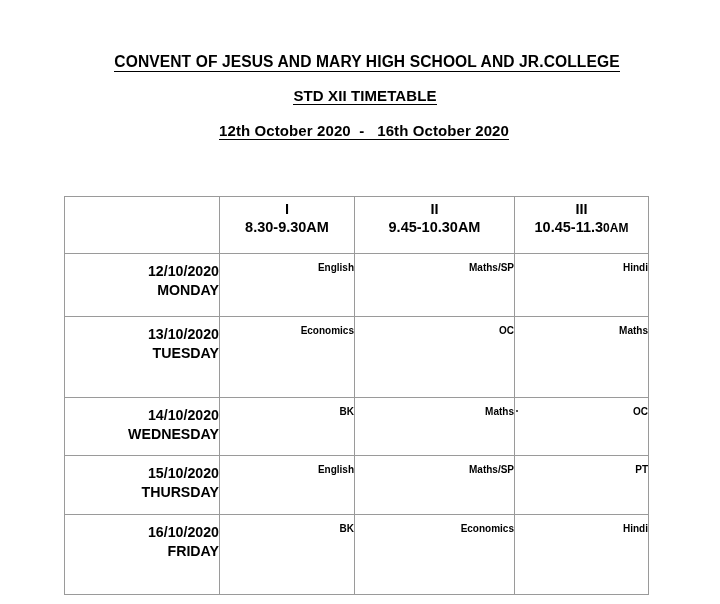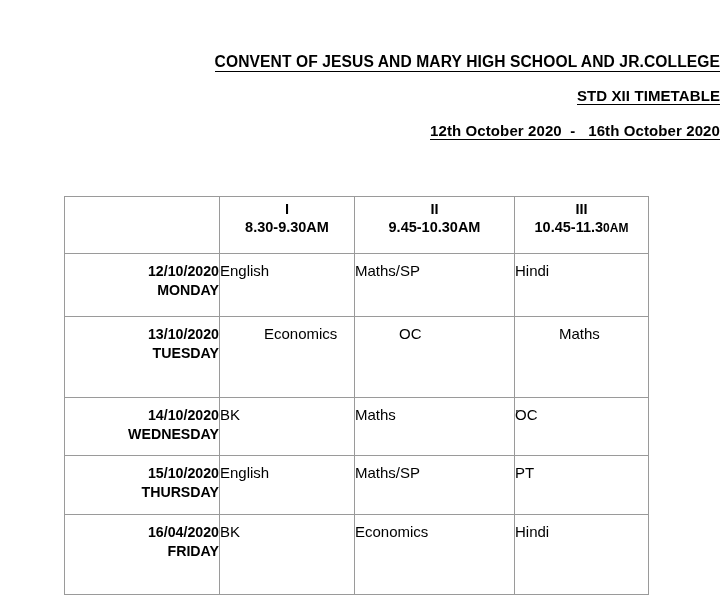--- a/index.html
+++ b/index.html
@@ -23,21 +23,21 @@
     width: 720px;
     height: 604px;
   }
 
   
   .headings {
     position: absolute;
     left: 0;
     top: 54px;
     width: 720px;
-    text-align: right;
+    text-align: center;
   }
   .heading-line {
     font-weight: bold;
     letter-spacing: 0.1px;
     line-height: 1.0;
     white-space: pre;
   }
   .heading-line > span {
     display: inline-block;
     border-bottom: 1.6px solid #000;
@@ -108,23 +108,23 @@
     padding-top: 8px;
     line-height: 1.35;
   }
   .day-cell .date-line { display: block; }
   .day-cell .day-line  { display: block; }
   .day-cell.spaced .day-line { }
   .day-cell.indent .day-line { padding-left: 10px; }
 
   
   .subject-cell {
-    text-align: left;
-    font-size: 15px;
-    font-weight: normal;
+    text-align: right;
+    font-size: 10px;
+    font-weight: bold;
     padding-top: 7px;
     line-height: 1.3;
     position: relative;
   }
 
   
   .stray-dot {
     position: absolute;
     left: 1px;
     top: 12px;
@@ -252,21 +252,21 @@
           <div class="subject-cell">Maths/SP</div>
         </td>
         <td>
           <div class="subject-cell">PT</div>
         </td>
       </tr>
 
       <tr class="r5">
         <td>
           <div class="day-cell spaced indent">
-            <span class="date-line">16/04/2020</span>
+            <span class="date-line">16/10/2020</span>
             <span class="day-line">FRIDAY</span>
           </div>
         </td>
         <td>
           <div class="subject-cell">BK</div>
         </td>
         <td>
           <div class="subject-cell">Economics</div>
         </td>
         <td>

